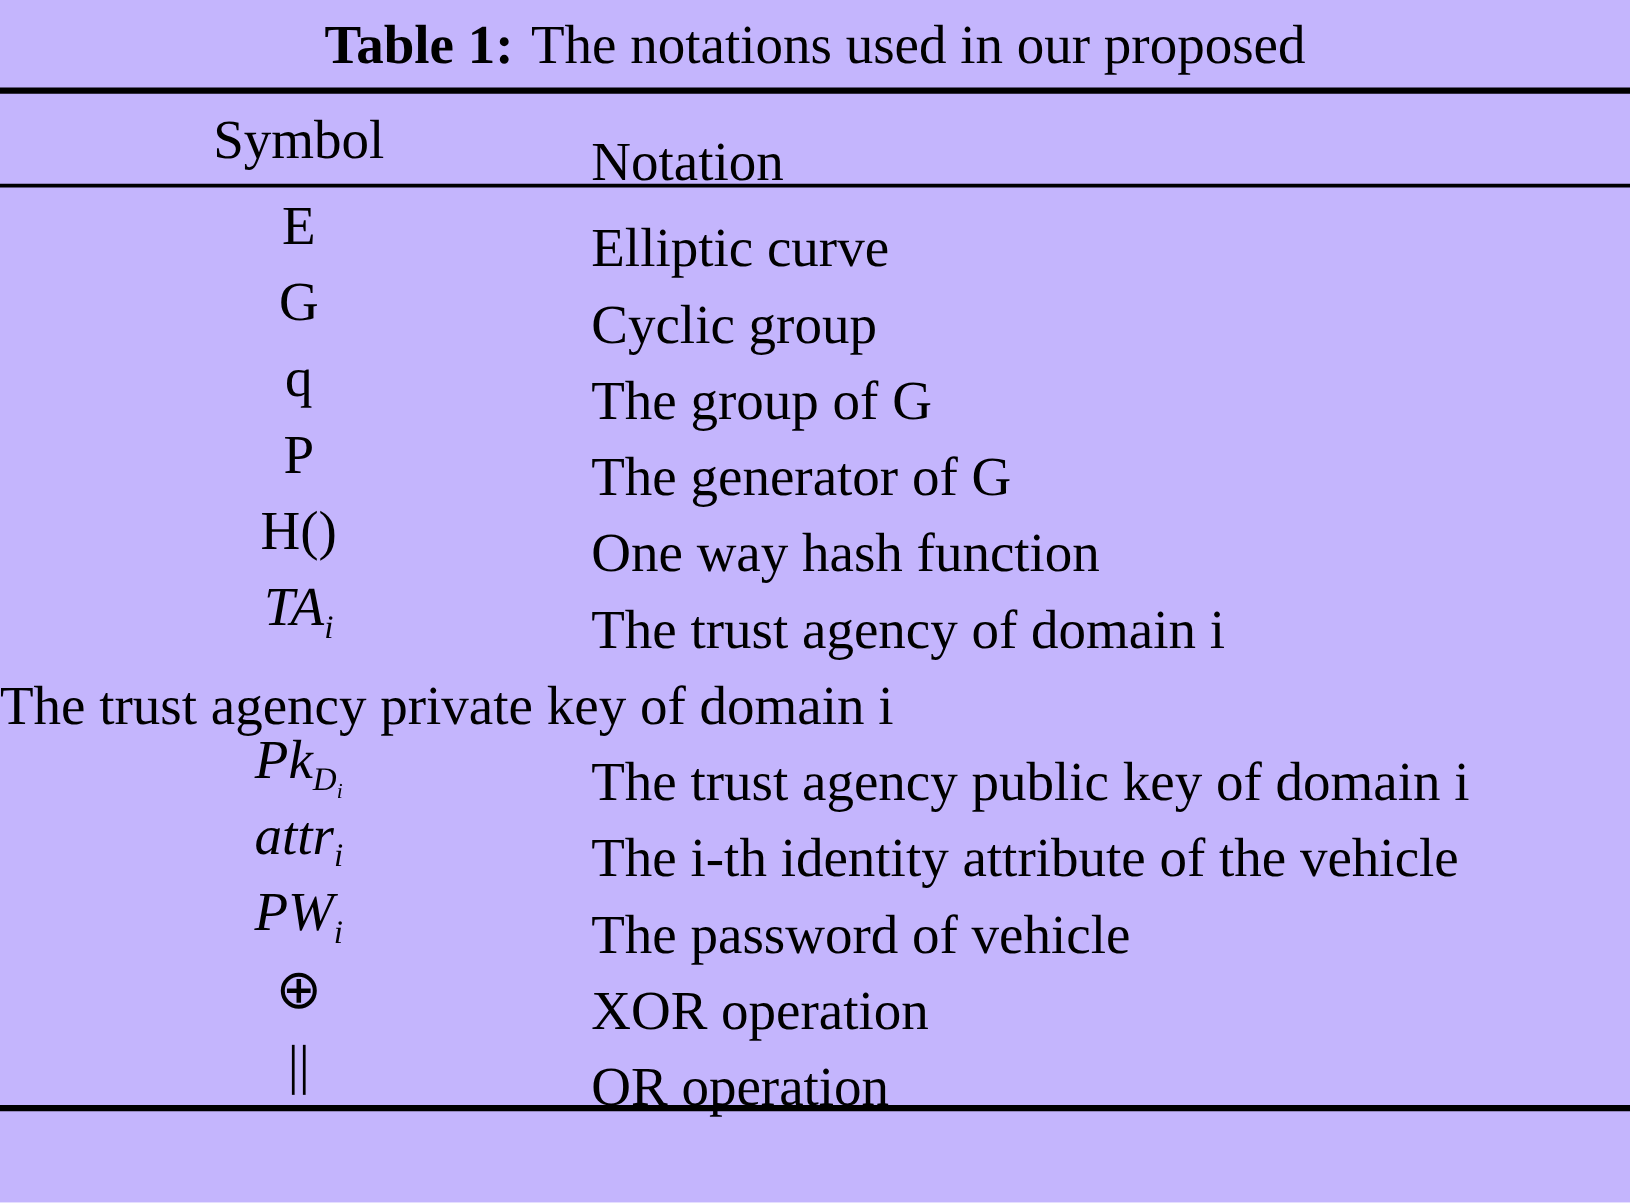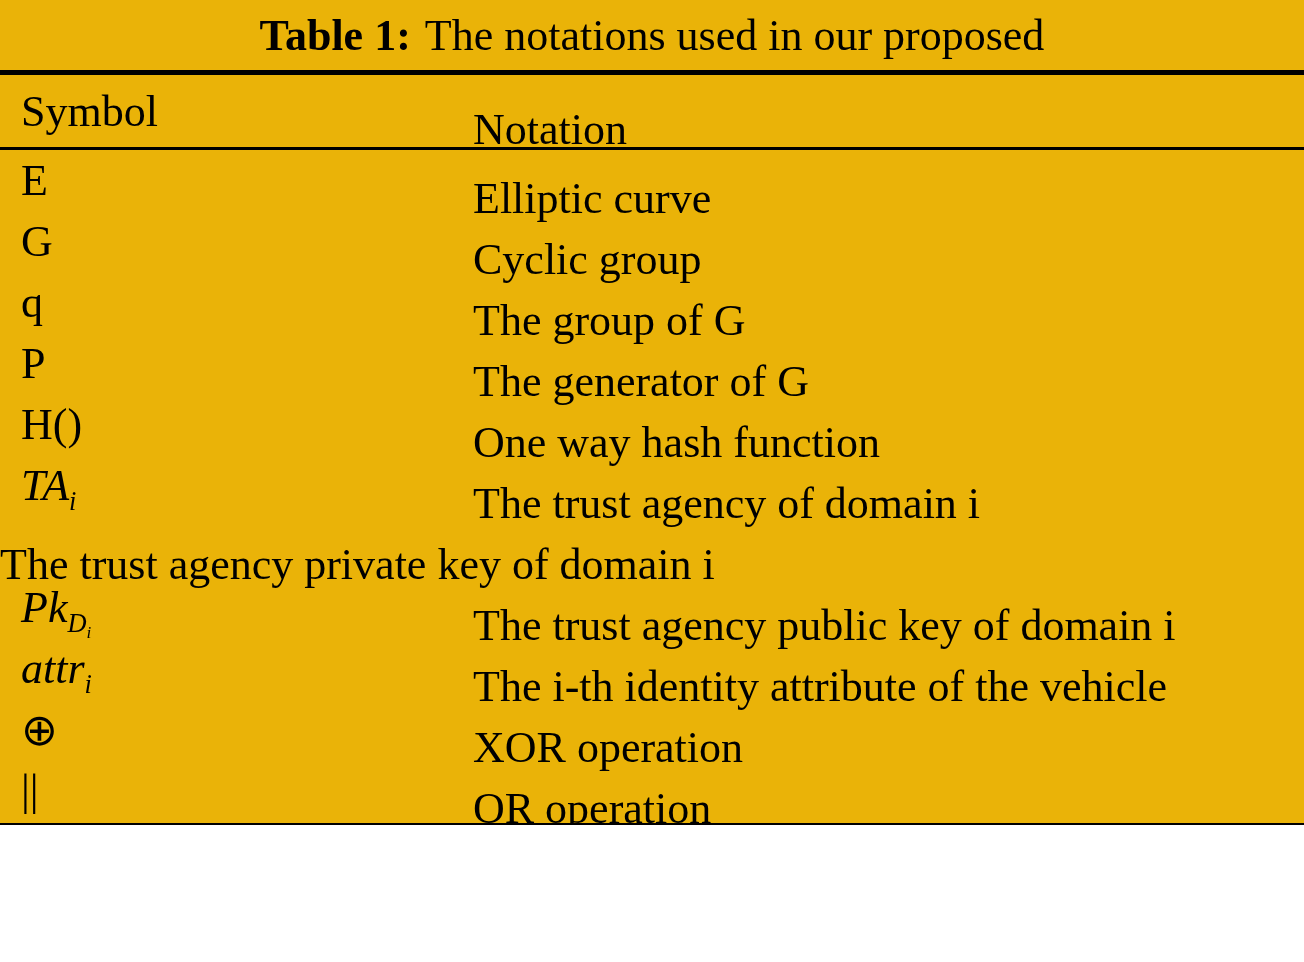--- a/index.html
+++ b/index.html
@@ -5,22 +5,22 @@
   html, body {
     margin: 0;
     padding: 0;
     background: #ffffff;
     font-family: "Liberation Serif", serif;
     color: #000000;
   }
   .page {
     position: relative;
     width: 1304px;
-    height: 825px;
-    background: #eab308;
+    height: 962px;
+    background: #c4b5fd;
     overflow: hidden;
   }
   .title {
     padding-top: 8px;
     height: 58px;
     text-align: center;
     font-size: 44px;
     line-height: 56px;
     white-space: nowrap;
   }
@@ -42,23 +42,24 @@
   }
   .trow {
     height: 61px;
     display: flex;
     align-items: center;
     font-size: 44px;
   }
   .cell-sym {
     width: 473px;
     flex: 0 0 473px;
-    padding-left: 21px;
+    padding-left: 5px;
     box-sizing: border-box;
     white-space: nowrap;
+    text-align: center;
   }
   .cell-not {
     flex: 1;
     white-space: nowrap;
     margin-top: 36px;
   }
   .it { font-style: italic; }
   sub {
     font-size: 0.6em;
     line-height: 0;
@@ -126,20 +127,24 @@
       <div class="cell-sym it"><span>Pk</span><sub><span>D</span><sub>i</sub></sub></div>
       <div class="cell-not">The trust agency public key of domain i</div>
     </div>
 
     <div class="trow">
       <div class="cell-sym it"><span>attr</span><sub><span>i</span><sub></sub></sub></div>
       <div class="cell-not">The i-th identity attribute of the vehicle</div>
     </div>
 
 
+    <div class="trow">
+      <div class="cell-sym it"><span>PW</span><sub><span>i</span><sub></sub></sub></div>
+      <div class="cell-not">The password of vehicle</div>
+    </div>
 
     <div class="trow">
       <div class="cell-sym"><span>⊕</span></div>
       <div class="cell-not">XOR operation</div>
     </div>
 
     <div class="trow">
       <div class="cell-sym"><span>||</span></div>
       <div class="cell-not">OR operation</div>
     </div>

